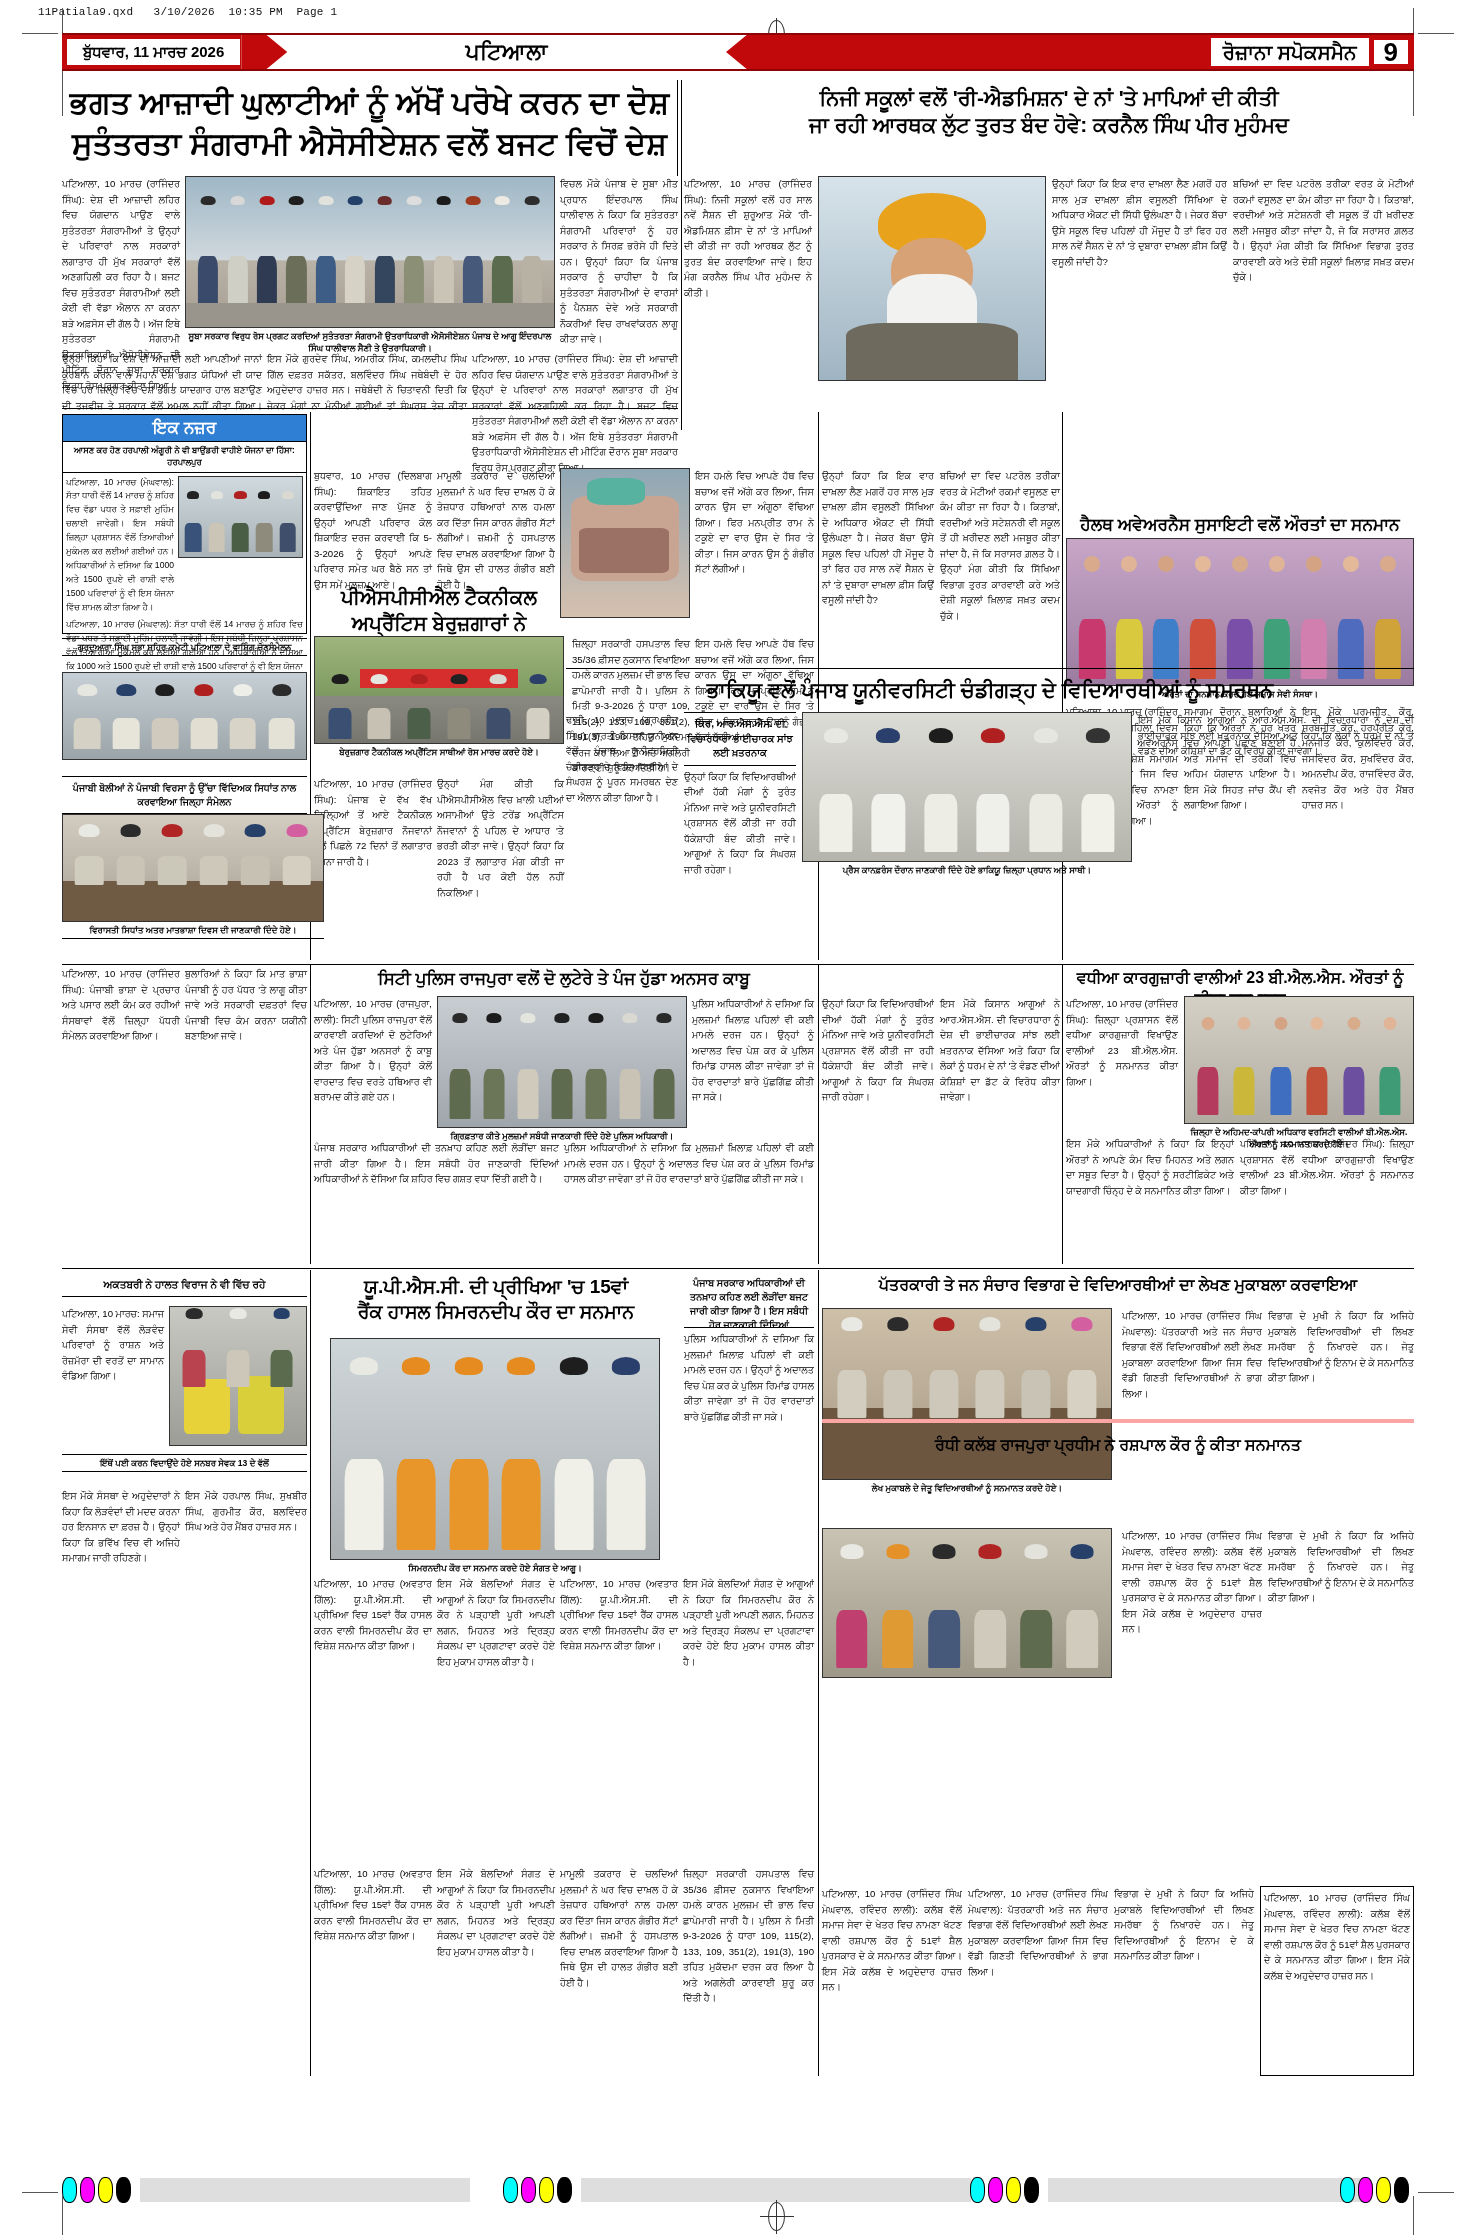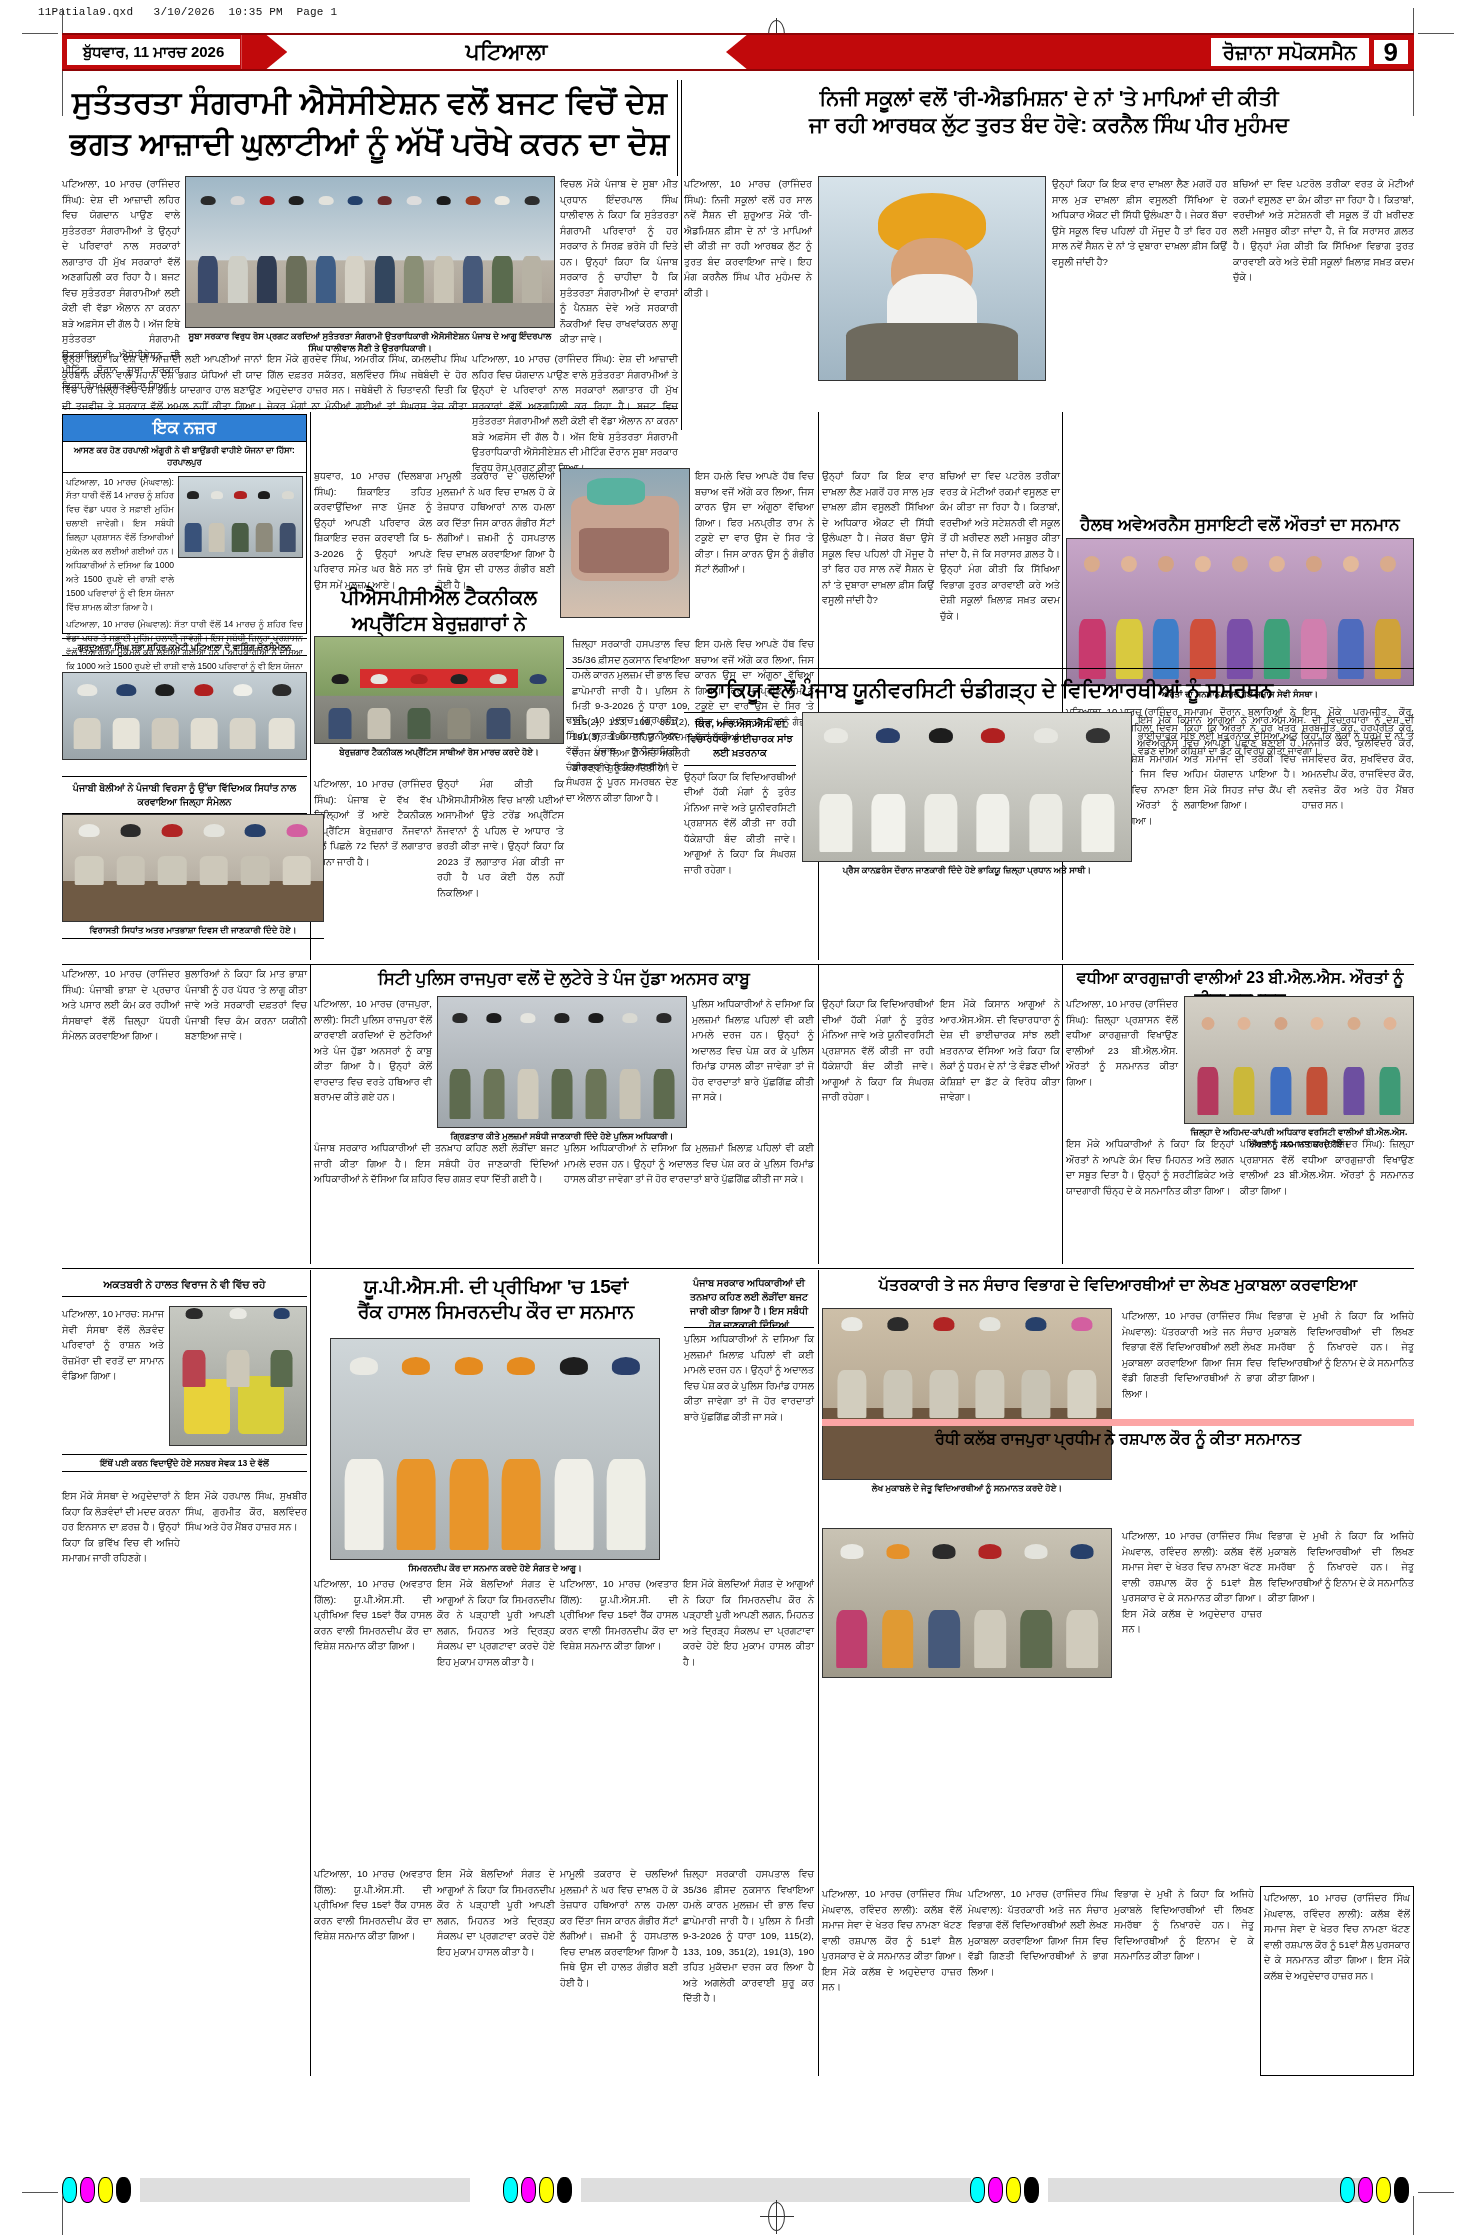--- a/index.html
+++ b/index.html
@@ -196,22 +196,22 @@
     <div class="mh-wedge-r"></div>
     <div class="mh-spacer"></div>
     <div class="mh-brand">ਰੋਜ਼ਾਨਾ ਸਪੋਕਸਮੈਨ</div>
     <div class="mh-pageno">9</div>
   </div>
 
   <div class="content">
 
     <div style="position:absolute; left:0; top:4px; width:1352px; height:96px; display:flex;">
       <div style="width:615px; padding:2px 4px 0 4px;">
+        <div class="hl-main">ਭਗਤ ਆਜ਼ਾਦੀ ਘੁਲਾਟੀਆਂ ਨੂੰ ਅੱਖੋਂ ਪਰੋਖੇ ਕਰਨ ਦਾ ਦੋਸ਼</div>
         <div class="hl-main">ਸੁਤੰਤਰਤਾ ਸੰਗਰਾਮੀ ਐਸੋਸੀਏਸ਼ਨ ਵਲੋਂ ਬਜਟ ਵਿਚੋਂ ਦੇਸ਼</div>
-        <div class="hl-main">ਭਗਤ ਆਜ਼ਾਦੀ ਘੁਲਾਟੀਆਂ ਨੂੰ ਅੱਖੋਂ ਪਰੋਖੇ ਕਰਨ ਦਾ ਦੋਸ਼</div>
       </div>
       <div class="vsep" style="width:1px;"></div>
       <div style="flex:1; padding:4px 4px 0 10px;">
         <div class="hl-sec">ਨਿਜੀ ਸਕੂਲਾਂ ਵਲੋਂ 'ਰੀ-ਐਡਮਿਸ਼ਨ' ਦੇ ਨਾਂ 'ਤੇ ਮਾਪਿਆਂ ਦੀ ਕੀਤੀ</div>
         <div class="hl-sec">ਜਾ ਰਹੀ ਆਰਥਕ ਲੁੱਟ ਤੁਰਤ ਬੰਦ ਹੋਵੇ: ਕਰਨੈਲ ਸਿੰਘ ਪੀਰ ਮੁਹੰਮਦ</div>
       </div>
     </div>
 
     <div style="position:absolute; left:0; top:100px; width:616px; height:172px; display:flex; gap:5px;">
       <div class="body-txt" style="width:118px;">ਪਟਿਆਲਾ, 10 ਮਾਰਚ (ਰਾਜਿੰਦਰ ਸਿੰਘ): ਦੇਸ਼ ਦੀ ਆਜ਼ਾਦੀ ਲਹਿਰ ਵਿਚ ਯੋਗਦਾਨ ਪਾਉਣ ਵਾਲੇ ਸੁਤੰਤਰਤਾ ਸੰਗਰਾਮੀਆਂ ਤੇ ਉਨ੍ਹਾਂ ਦੇ ਪਰਿਵਾਰਾਂ ਨਾਲ ਸਰਕਾਰਾਂ ਲਗਾਤਾਰ ਹੀ ਮੁੱਖ ਸਰਕਾਰਾਂ ਵੱਲੋਂ ਅਣਗਹਿਲੀ ਕਰ ਰਿਹਾ ਹੈ। ਬਜਟ ਵਿਚ ਸੁਤੰਤਰਤਾ ਸੰਗਰਾਮੀਆਂ ਲਈ ਕੋਈ ਵੀ ਵੱਡਾ ਐਲਾਨ ਨਾ ਕਰਨਾ ਬੜੇ ਅਫ਼ਸੋਸ ਦੀ ਗੱਲ ਹੈ। ਅੱਜ ਇਥੇ ਸੁਤੰਤਰਤਾ ਸੰਗਰਾਮੀ ਉਤਰਾਧਿਕਾਰੀ ਐਸੋਸੀਏਸ਼ਨ ਦੀ ਮੀਟਿੰਗ ਦੌਰਾਨ ਸੂਬਾ ਸਰਕਾਰ ਵਿਰੁਧ ਰੋਸ ਪ੍ਰਗਟ ਕੀਤਾ ਗਿਆ।</div>
@@ -773,21 +773,21 @@
             </div>
         </div>
       </div>
       <div class="cap">ਲੇਖ ਮੁਕਾਬਲੇ ਦੇ ਜੇਤੂ ਵਿਦਿਆਰਥੀਆਂ ਨੂੰ ਸਨਮਾਨਤ ਕਰਦੇ ਹੋਏ।</div>
     </div>
     <div style="position:absolute; left:1060px; top:1232px; width:292px; height:290px; display:flex; gap:6px;">
       <div class="body-txt" style="width:140px;">ਪਟਿਆਲਾ, 10 ਮਾਰਚ (ਰਾਜਿੰਦਰ ਸਿੰਘ ਮੇਘਵਾਲ): ਪੱਤਰਕਾਰੀ ਅਤੇ ਜਨ ਸੰਚਾਰ ਵਿਭਾਗ ਵੱਲੋਂ ਵਿਦਿਆਰਥੀਆਂ ਲਈ ਲੇਖਣ ਮੁਕਾਬਲਾ ਕਰਵਾਇਆ ਗਿਆ ਜਿਸ ਵਿਚ ਵੱਡੀ ਗਿਣਤੀ ਵਿਦਿਆਰਥੀਆਂ ਨੇ ਭਾਗ ਲਿਆ।</div>
       <div class="body-txt" style="flex:1;">ਵਿਭਾਗ ਦੇ ਮੁਖੀ ਨੇ ਕਿਹਾ ਕਿ ਅਜਿਹੇ ਮੁਕਾਬਲੇ ਵਿਦਿਆਰਥੀਆਂ ਦੀ ਲਿਖਣ ਸਮਰੱਥਾ ਨੂੰ ਨਿਖਾਰਦੇ ਹਨ। ਜੇਤੂ ਵਿਦਿਆਰਥੀਆਂ ਨੂੰ ਇਨਾਮ ਦੇ ਕੇ ਸਨਮਾਨਿਤ ਕੀਤਾ ਗਿਆ।</div>
     </div>
 
-    <div style="position:absolute; left:760px; top:1343px; width:592px; padding:3px 0; border-top:7px solid #fca5a5;">
+    <div style="position:absolute; left:760px; top:1343px; width:592px; padding:12px 0; border-top:4px solid #fca5a5;">
       <div class="hl-sm" style="font-size:16px;">ਰੰਧੀ ਕਲੱਬ ਰਾਜਪੁਰਾ ਪ੍ਰਧੀਮ ਨੇ ਰਸ਼ਪਾਲ ਕੌਰ ਨੂੰ ਕੀਤਾ ਸਨਮਾਨਤ</div>
     </div>
     <div style="position:absolute; left:760px; top:1452px; width:290px;">
       <div class="photo" style="width:100%; height:150px;">
         <div class="sky" style="background:linear-gradient(#c9c3b4,#9e9889);"></div>
         <div class="row-people" style="bottom:6%; height:82%;">
           <div class="pp" style="width:13%">
               <div class="turban" style="background:#e9e9e3"></div>
               <div class="torso" style="background:#bf3f6e"></div>
             </div>

